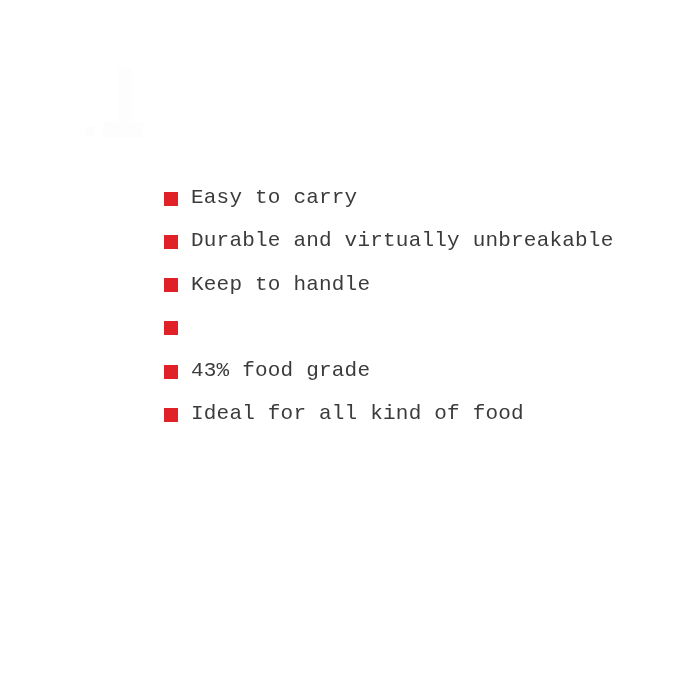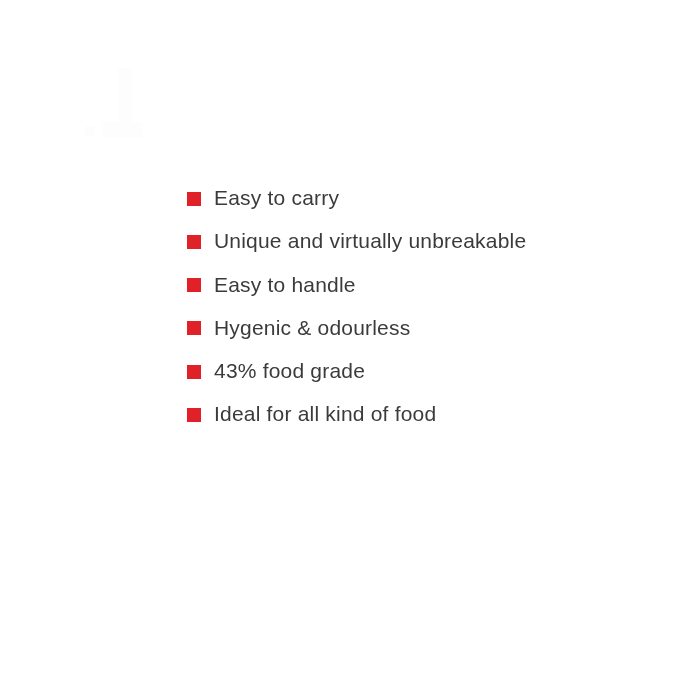--- a/index.html
+++ b/index.html
@@ -46,25 +46,26 @@
   .watermark .wm-dot {
     position: absolute;
     left: 0;
     bottom: 2px;
     width: 10px;
     height: 10px;
     background: #fdfdfd;
   }
   .feature-list {
     position: absolute;
-    left: 187px;
+    left: 164px;
     top: 185px;
     margin: 0;
     padding: 0;
     list-style: none;
+    font-family: Liberation Mono, monospace;
   }
   .feature-item {
     display: flex;
     align-items: center;
     height: 26px;
     margin-bottom: 17.3px;
   }
   .feature-item:last-child {
     margin-bottom: 4px;
   }
@@ -95,29 +96,28 @@
     <span class="wm-dot"></span>
   </div>
 
   <ul class="feature-list">
       <li class="feature-item">
         <span class="bullet"></span>
         <span class="label">Easy to carry</span>
       </li>
       <li class="feature-item">
         <span class="bullet"></span>
-        <span class="label">Unique and virtually unbreakable</span>
+        <span class="label">Durable and virtually unbreakable</span>
       </li>
       <li class="feature-item">
         <span class="bullet"></span>
-        <span class="label">Easy to handle</span>
+        <span class="label">Keep to handle</span>
       </li>
       <li class="feature-item">
         <span class="bullet"></span>
-        <span class="label">Hygenic &amp; odourless</span>
       </li>
       <li class="feature-item">
         <span class="bullet"></span>
         <span class="label">43% food grade</span>
       </li>
       <li class="feature-item">
         <span class="bullet"></span>
         <span class="label">Ideal for all kind of food</span>
       </li>
     </ul>

